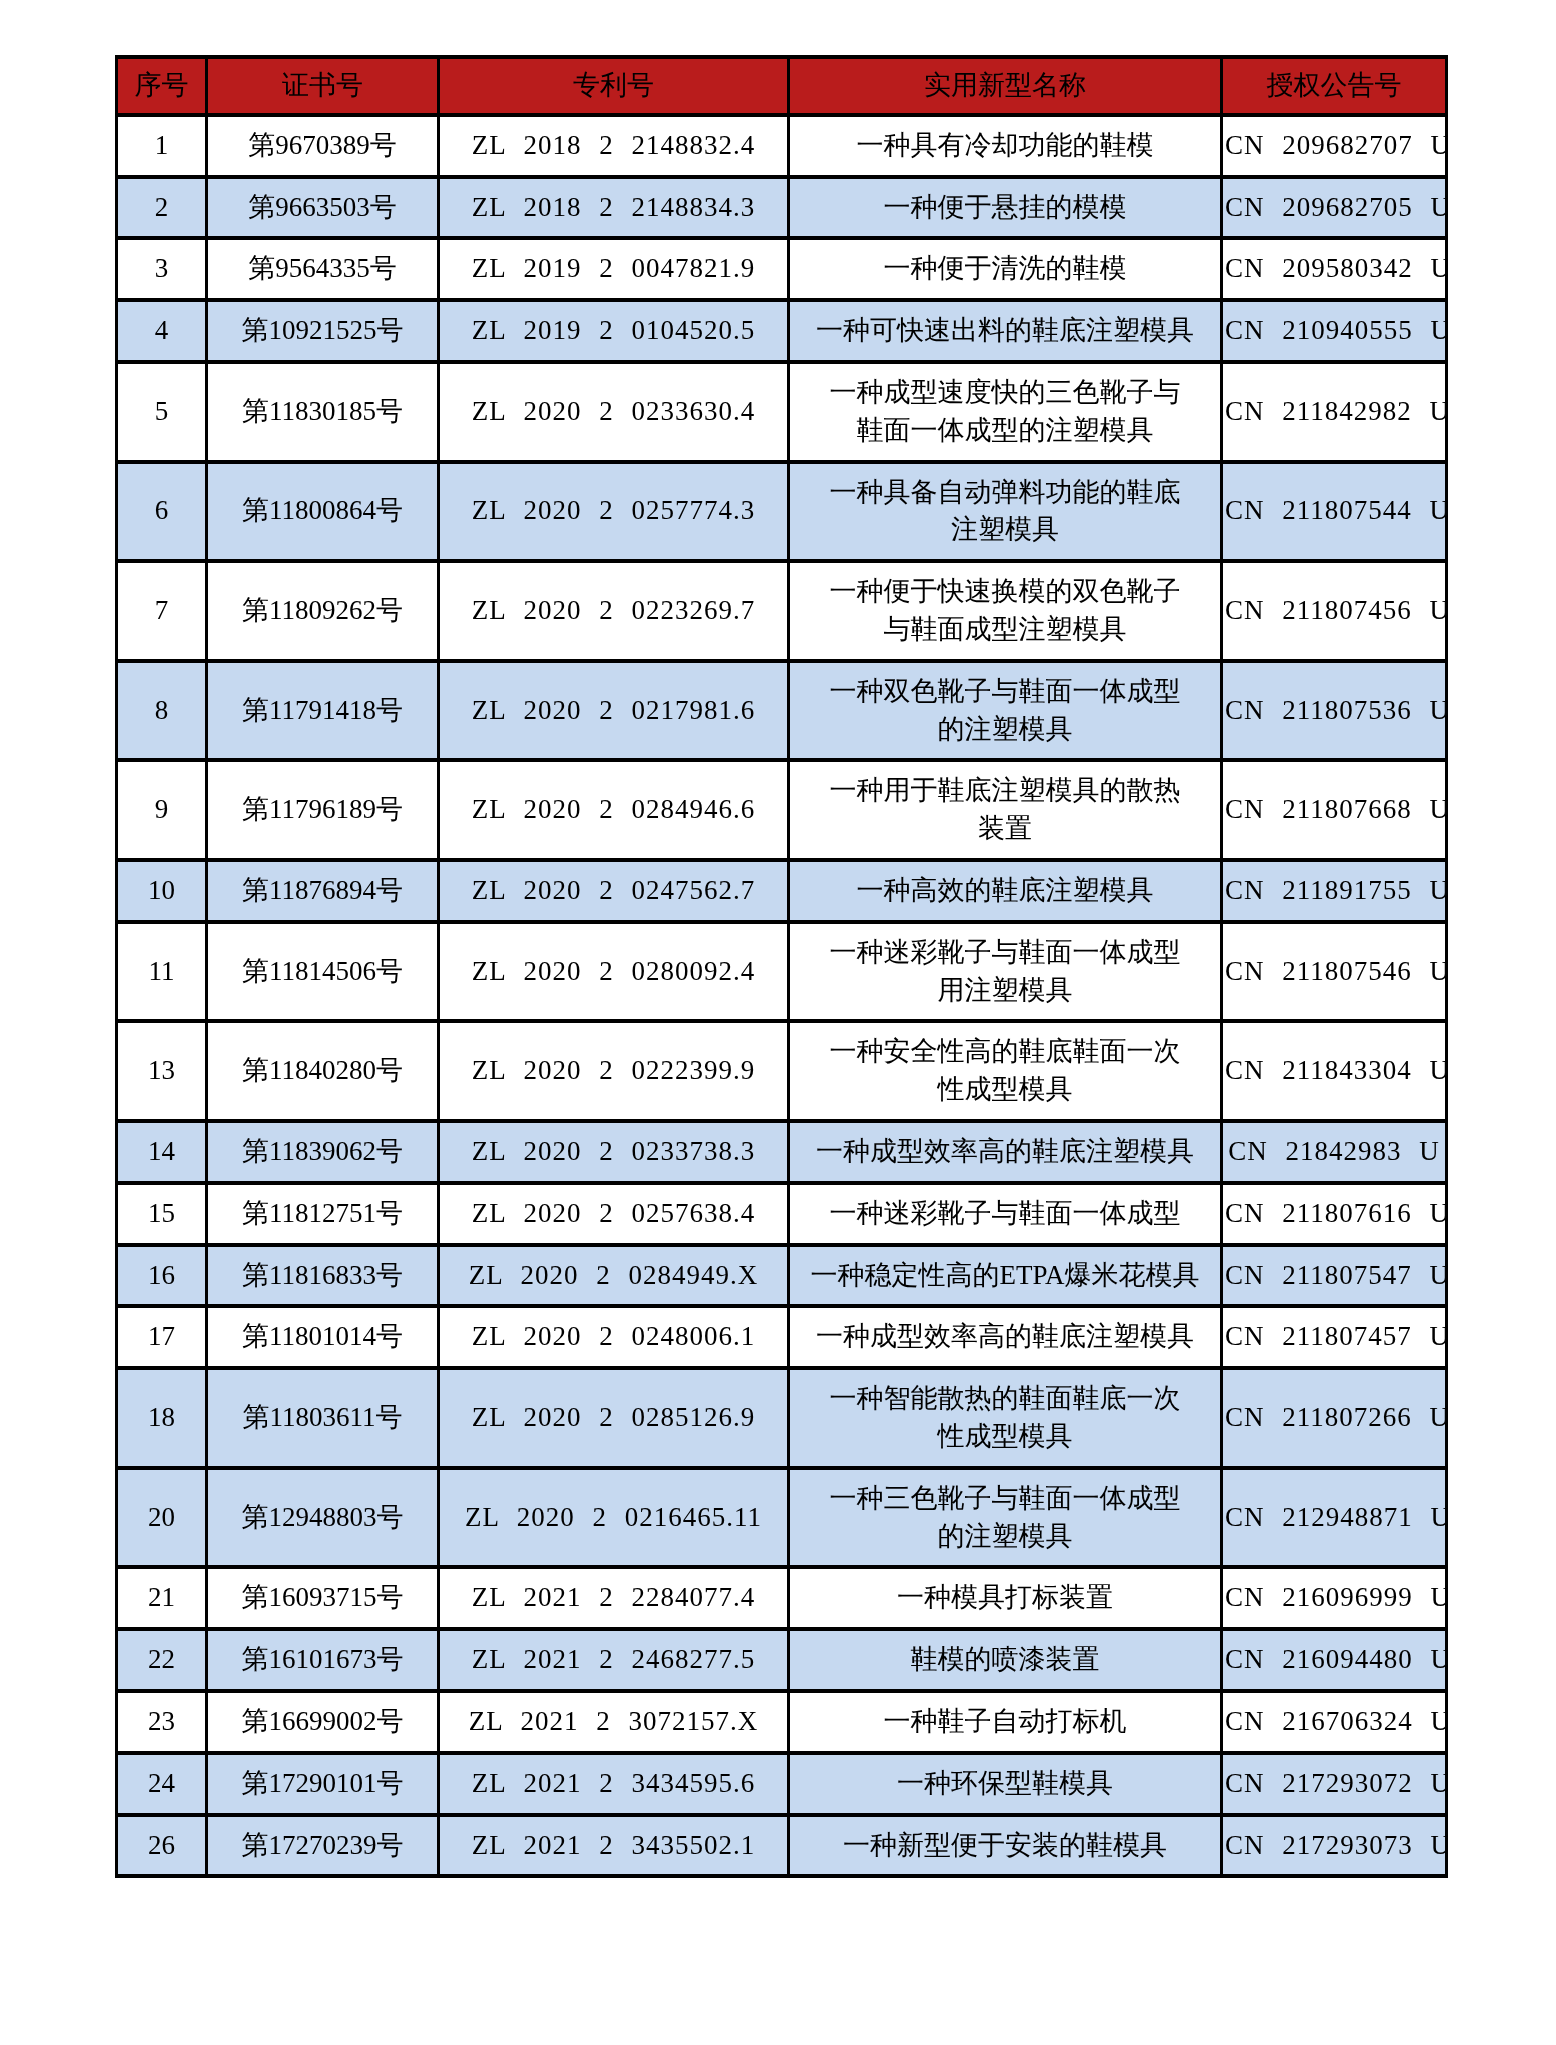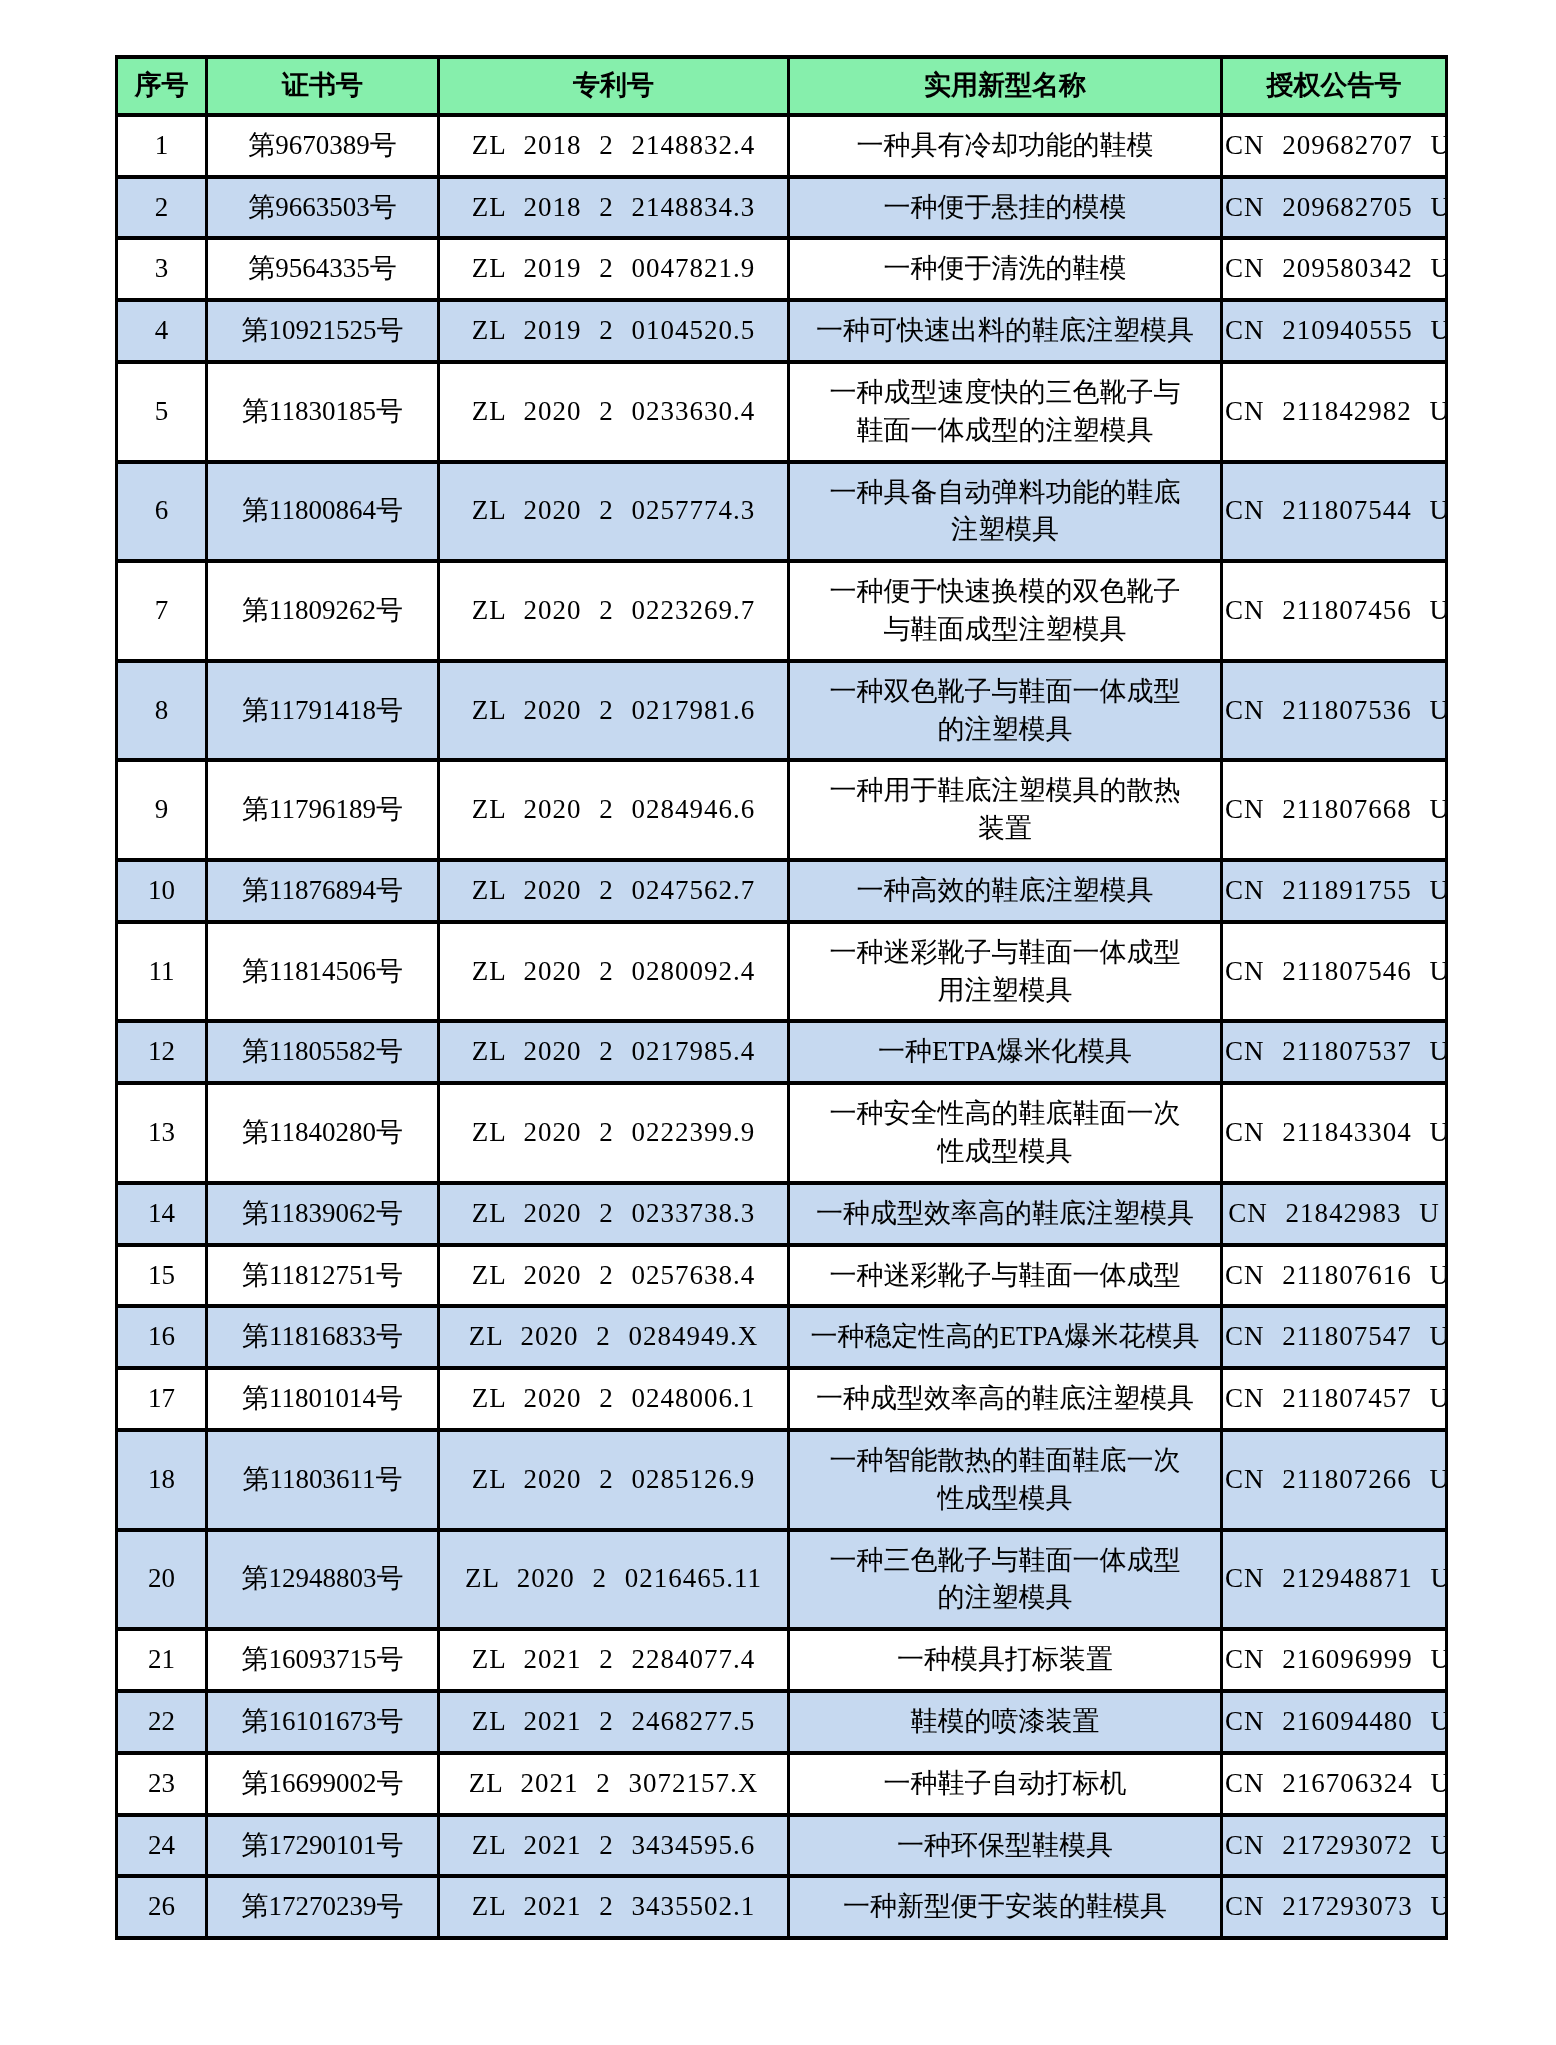--- a/index.html
+++ b/index.html
@@ -34,23 +34,23 @@
     border-right: 3px solid #000;
     border-top: 4px solid #000;
     border-bottom: 4px solid #000;
     text-align: center;
     vertical-align: middle;
     padding: 10px 2px;
     line-height: 1.4;
     overflow: hidden;
   }
   table.patent-table th {
-    font-weight: bold;
+    font-weight: normal;
     padding: 8px 2px;
-    background: #86efac;
+    background: #b91c1c;
   }
   tr.shaded td { background: #c6d9f0; }
   tr.plain td  { background: #ffffff; }
   td.col-patent, td.col-pub {
     word-spacing: 10px;
     letter-spacing: 1px;
     white-space: nowrap;
   }
   td.col-name {
     white-space: pre-line;
@@ -157,27 +157,20 @@
           <td class="col-pub">CN 211891755 U</td>
         </tr>
         <tr class="plain">
           <td class="col-no">11</td>
           <td class="col-cert">第11814506号</td>
           <td class="col-patent">ZL 2020 2 0280092.4</td>
           <td class="col-name">一种迷彩靴子与鞋面一体成型
 用注塑模具</td>
           <td class="col-pub">CN 211807546 U</td>
         </tr>
-        <tr class="shaded">
-          <td class="col-no">12</td>
-          <td class="col-cert">第11805582号</td>
-          <td class="col-patent">ZL 2020 2 0217985.4</td>
-          <td class="col-name">一种ETPA爆米化模具</td>
-          <td class="col-pub">CN 211807537 U</td>
-        </tr>
         <tr class="plain">
           <td class="col-no">13</td>
           <td class="col-cert">第11840280号</td>
           <td class="col-patent">ZL 2020 2 0222399.9</td>
           <td class="col-name">一种安全性高的鞋底鞋面一次
 性成型模具</td>
           <td class="col-pub">CN 211843304 U</td>
         </tr>
         <tr class="shaded">
           <td class="col-no">14</td>

